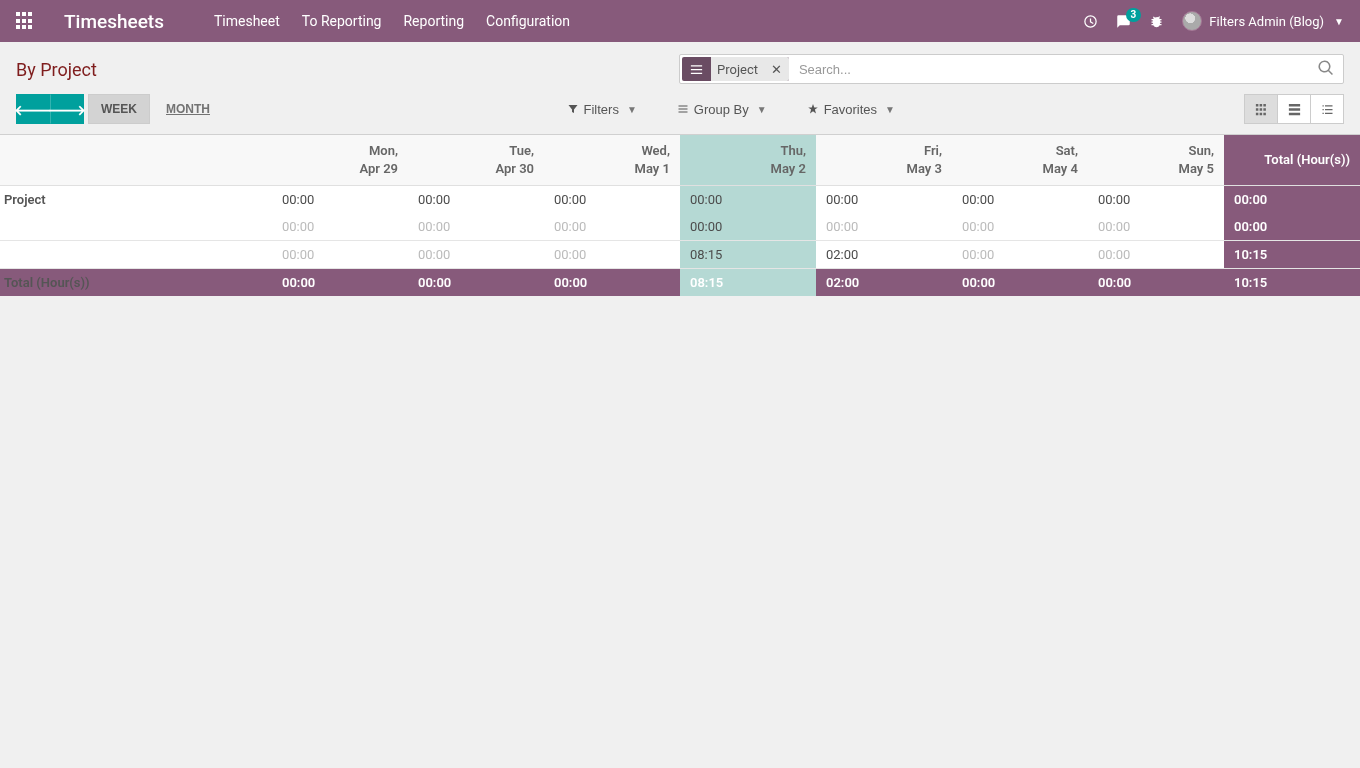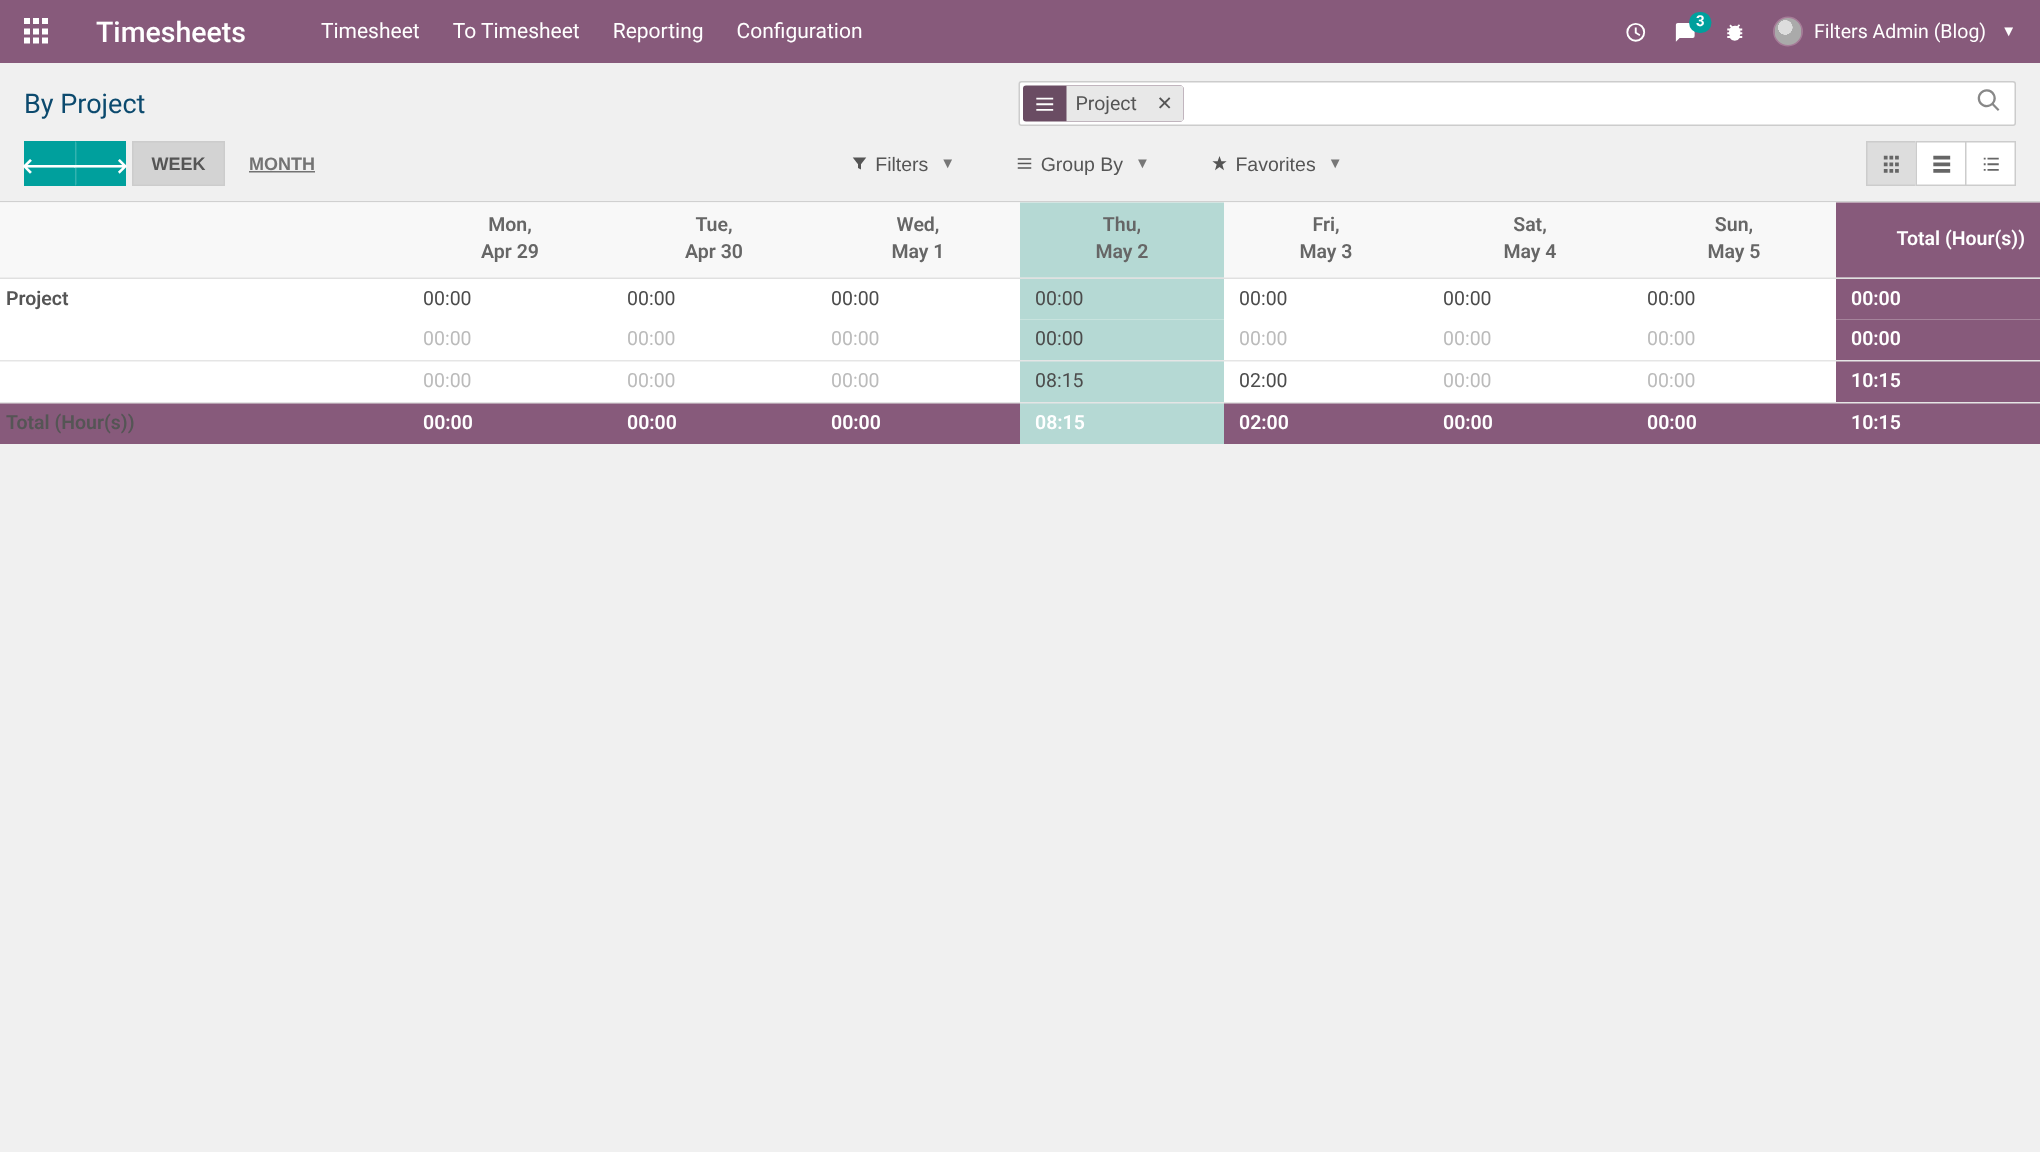--- a/index.html
+++ b/index.html
@@ -15,21 +15,21 @@
 .nav-right { margin-left: auto; display: flex; align-items: center; gap: 18px; }
 .icon-btn { cursor: pointer; display: inline-flex; align-items: center; position: relative; }
 .badge { position: absolute; top: -6px; right: -10px; background: #00a09d; color: #fff; border-radius: 8px; padding: 0 5px; font-size: 10px; line-height: 14px; font-weight: bold; }
 .user { display: flex; align-items: center; gap: 7px; cursor: pointer; font-size: 13px; }
 .avatar { width: 20px; height: 20px; border-radius: 50%; background: radial-gradient(circle at 40% 35%, #ddd 0 30%, #aaa 31% 100%); border: 1px solid #a67c98; }
 .caret-down { font-size: 10px; margin-left: 3px; }
 
 
 .control-panel { background: #f0f0f0; padding: 12px 16px 10px; border-bottom: 1px solid #d0d0d0; }
 .cp-row1 { display: flex; align-items: center; margin-bottom: 10px; }
-.page-title { font-size: 18px; color: #0c4a6e; }
+.page-title { font-size: 18px; color: #7f1d1d; }
 .search-area { margin-left: auto; width: 665px; }
 .search-wrap { display: flex; align-items: center; background: #fff; border: 1px solid #ccc; border-radius: 2px; height: 30px; padding-left: 2px; width: 100%; position: relative; }
 .search-chip { display: inline-flex; align-items: center; background: #6a4c63; color: #fff; border-radius: 2px; overflow: hidden; margin-right: 4px; height: 24px; }
 .chip-icon { padding: 0 7px; display: inline-flex; align-items: center; height: 100%; }
 .chip-text { background: #e8e8e8; color: #555; padding: 0 6px; height: 100%; display: flex; align-items: center; }
 .chip-close { padding: 0 7px; color: #555; background: #e8e8e8; cursor: pointer; height: 100%; display: flex; align-items: center; }
 .search-input { border: none; outline: none; flex: 1; font-size: 13px; padding: 4px 6px; color: #555; }
 .search-input::placeholder { color: #999; }
 .search-icon { position: absolute; right: 8px; color: #888; cursor: pointer; }
 
@@ -45,21 +45,21 @@
 .filter-btn { padding: 5px 10px; border: none; background: transparent; cursor: pointer; font-size: 13px; color: #555; display: inline-flex; align-items: center; gap: 5px; }
 .filter-btn .caret-down { color: #777; }
 .view-switcher { display: inline-flex; margin-left: 320px; }
 .view-btn { width: 34px; height: 30px; border: 1px solid #ccc; background: #fff; cursor: pointer; display: inline-flex; align-items: center; justify-content: center; color: #666; margin-left: -1px; }
 .view-btn.active { background: #ddd; }
 
 
 .grid-wrap { background: #fff; }
 .grid { width: 100%; border-collapse: collapse; }
 .grid th, .grid td { padding: 6px 10px; border: none; }
-.grid thead th { background: #f8f8f8; font-weight: 600; color: #666; text-align: center; height: 50px; vertical-align: middle; line-height: 1.35; border-bottom: 1px solid #e0e0e0; }
+.grid thead th { background: #f8f8f8; font-weight: 600; color: #666; text-align: right; height: 50px; vertical-align: middle; line-height: 1.35; border-bottom: 1px solid #e0e0e0; }
 .grid thead th:first-child { text-align: left; }
 .grid thead th.total-head { background: #875a7b; color: #fff; text-align: right; }
 .grid thead th.today-head { background: #b5d9d4; }
 
 .grid tbody td { text-align: left; height: 26px; vertical-align: middle; }
 .grid tbody td.label { text-align: left; font-weight: 600; color: #555; padding-left: 4px; }
 .grid tbody td.total-cell { background: #875a7b; color: #fff; font-weight: 600; }
 .grid tbody td.today-cell { background: #b5d9d4; }
 .grid tbody td.dim { color: #bbb; }
 .row-sep td { border-bottom: 1px solid #e5e5e5; }
@@ -86,21 +86,21 @@
         <span></span>
         <span></span>
         <span></span>
         <span></span>
         <span></span>
         <span></span>
         <span></span>
     </div>
     <div class="brand">Timesheets</div>
     <div class="nav-item">Timesheet</div>
-    <div class="nav-item">To Timesheet</div>
+    <div class="nav-item">To Reporting</div>
     <div class="nav-item">Reporting</div>
     <div class="nav-item">Configuration</div>
   </div>
   <div class="nav-right">
     <span class="icon-btn">
       <svg class="icon-svg" viewBox="0 0 24 24">
           <path d="M12 2a10 10 0 1 0 10 10A10 10 0 0 0 12 2zm0 18a8 8 0 1 1 8-8 8 8 0 0 1-8 8zm1-13h-2v6l5 3 .9-1.5L13 12z"></path>
         </svg>
     </span>
     <span class="icon-btn">
@@ -129,20 +129,21 @@
       <div class="search-wrap">
         <span class="search-chip">
           <span class="chip-icon">
             <svg class="icon-svg" style="fill:#fff;" viewBox="0 0 24 24">
                 <path d="M3 5h18v2H3zm0 6h18v2H3zm0 6h18v2H3z"></path>
               </svg>
           </span>
           <span class="chip-text">Project</span>
           <span class="chip-close">✕</span>
         </span>
+        <input class="search-input" placeholder="Search..." style="">
         <span class="search-icon">
           <svg class="icon-svg" style="width:18px;height:18px;" viewBox="0 0 24 24">
               <path d="M10 2a8 8 0 1 0 4.9 14.3l5 5 1.4-1.4-5-5A8 8 0 0 0 10 2zm0 2a6 6 0 1 1-6 6 6 6 0 0 1 6-6z"></path>
             </svg>
         </span>
       </div>
     </div>
   </div>
   <div class="cp-row2">
     <div class="btn-group">

